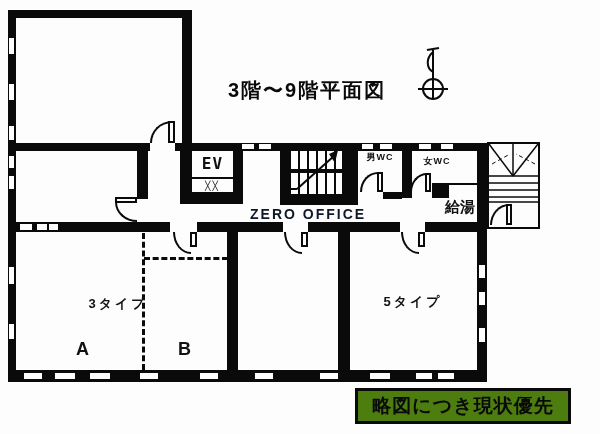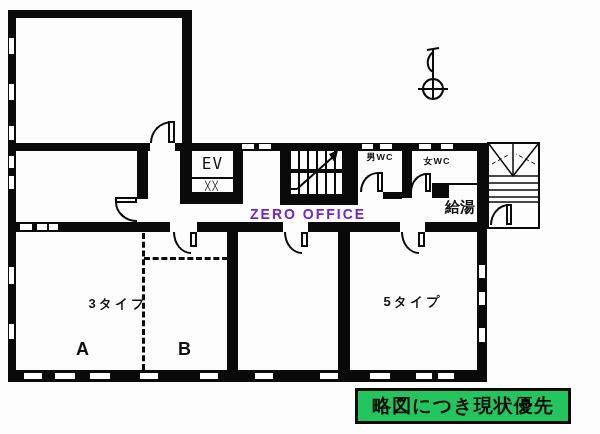--- a/index.html
+++ b/index.html
@@ -14,24 +14,24 @@
        display:flex;align-items:center;justify-content:center;white-space:nowrap;}
   .room-lbl{font-size:13px;letter-spacing:3px;}
   .ab-lbl{font-size:18px;letter-spacing:0;}
   .wc-lbl{font-size:9px;letter-spacing:1px;}
   .arc{position:absolute;box-sizing:border-box;background:transparent;}
   .arc-tl{border-top:2px solid #0a0a0a;border-left:2px solid #0a0a0a;border-top-left-radius:100% 100%;}
   .arc-bl{border-bottom:2px solid #0a0a0a;border-left:2px solid #0a0a0a;border-bottom-left-radius:100% 100%;}
   .leaf{position:absolute;box-sizing:border-box;background:#fdfdfd;border:2px solid #0a0a0a;}
   .treads{position:absolute;background:repeating-linear-gradient(90deg,#0a0a0a 0 2px,transparent 2px 9px);}
   .title{position:absolute;font-weight:bold;font-size:20px;letter-spacing:2px;color:#0a0a0a;}
-  .caption-box{position:absolute;border:3px solid #0a0a0a;background:#22c55e;
+  .caption-box{position:absolute;border:3px solid #0a0a0a;background:#4d7c0f;
        display:flex;align-items:center;justify-content:center;font-weight:bold;font-size:19px;letter-spacing:1px;}
-  .watermark{position:absolute;color:#6d28d9;font-size:14px;letter-spacing:2px;font-weight:bold;}
-  .ev-lbl{font-family:"DejaVu Sans Mono","Liberation Mono",monospace;font-weight:normal;font-size:16px;letter-spacing:1px;}
+  .watermark{position:absolute;color:#0f172a;font-size:14px;letter-spacing:2px;font-weight:bold;}
+  .ev-lbl{font-family:"DejaVu Sans Mono","Liberation Mono",monospace;font-weight:bold;font-size:16px;letter-spacing:1px;}
   .ev-marks{font-size:9px;font-weight:bold;letter-spacing:2px;}
   svg{position:absolute;overflow:visible;}
 </style>
 </head>
 <body>
 
 <div class="stage">
 
   <div class="w" style="left:8px;top:10px;width:182px;height:8px"></div>
   <div class="w" style="left:8px;top:10px;width:8px;height:372px"></div>
@@ -140,20 +140,21 @@
   <div class="abs" style="left:144px;top:257px;width:84px;height:0;border-top:3px dashed #0a0a0a"></div>
 
   <div class="lbl room-lbl" style="left:58px;top:295px;width:120px;height:18px">3タイプ</div>
   <div class="lbl ab-lbl" style="left:70px;top:338px;width:25px;height:22px">A</div>
   <div class="lbl ab-lbl" style="left:172px;top:338px;width:25px;height:22px">B</div>
   <div class="lbl room-lbl" style="left:353px;top:293px;width:120px;height:18px">5タイプ</div>
   <div class="lbl wc-lbl" style="left:358px;top:150px;width:44px;height:15px">男WC</div>
   <div class="lbl wc-lbl" style="left:412px;top:154px;width:50px;height:15px">女WC</div>
   <div class="lbl" style="left:440px;top:199px;width:40px;height:16px;font-size:15px">給湯</div>
 
+  <div class="title" style="left:228px;top:77px">3階〜9階平面図</div>
 
   <svg style="left:413px;top:44px" width="42" height="62" viewBox="0 0 42 62">
     <circle cx="20" cy="45" r="10" fill="none" stroke="#0a0a0a" stroke-width="2"></circle>
     <line x1="5" y1="45" x2="35" y2="45" stroke="#0a0a0a" stroke-width="2"></line>
     <line x1="20" y1="6" x2="20" y2="55" stroke="#0a0a0a" stroke-width="2"></line>
     <path d="M20,8 C13,14 13,24 20,28" fill="none" stroke="#0a0a0a" stroke-width="2"></path>
     <line x1="14" y1="6" x2="26" y2="4" stroke="#0a0a0a" stroke-width="2"></line>
   </svg>
 
   <div class="watermark" style="left:250px;top:206px">ZERO OFFICE</div>

